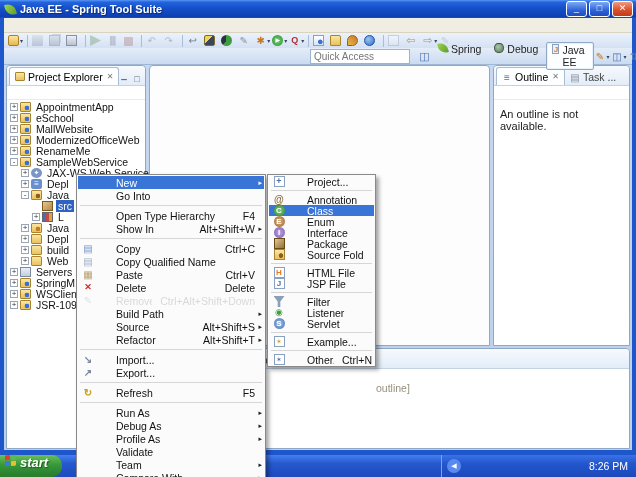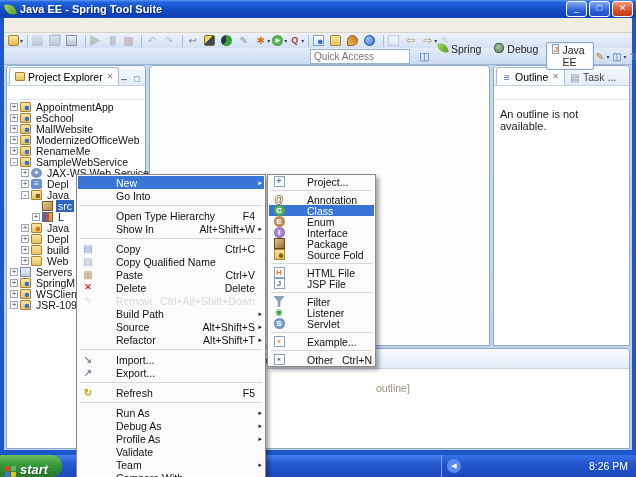--- a/index.html
+++ b/index.html
@@ -79,21 +79,21 @@
   .marrow{width:7px;font-size:7px;text-align:right;color:#222;}
   .mrow.hl{background:#3875D7;color:#fff;}
   .mrow.hl .marrow{color:#fff;}
   .mrow.dis{color:#A6AAB0;}
   .msep{height:1px;background:#D6D6D6;margin:3px 2px;}
   
   .taskbar{position:absolute;left:0;right:0;bottom:0;height:22px;
     background:linear-gradient(#4580F0,#2659CE 38%,#1F4CC0 90%);z-index:40;}
   .start{position:absolute;left:0;top:0;height:22px;width:62px;
     background:linear-gradient(#6ABF5A,#36983A 45%,#2A7F2E 90%);
-    border-radius:0 10px 10px 0;display:flex;align-items:flex-end;padding-left:5px;box-sizing:border-box;
+    border-radius:0 10px 10px 0;display:flex;align-items:flex-start;padding-left:5px;box-sizing:border-box;
     color:#fff;font-size:13px;font-weight:bold;font-style:italic;text-shadow:1px 1px 1px #1C5A1C;}
   .flag{width:11px;height:11px;display:grid;grid-template-columns:1fr 1fr;grid-template-rows:1fr 1fr;
     gap:1px;margin-right:4px;transform:skewY(-4deg);}
   .flag i{border-radius:1px;}
   .tray{position:absolute;right:0;top:0;height:22px;background:linear-gradient(#3A72E8,#2356CC 40%,#1C48BC);
     border-left:1px solid #7AA2F2;display:flex;align-items:center;gap:3px;padding:0 8px 0 5px;}
   .tray-time{color:#fff;font-size:10.5px;margin-left:5px;}
   .tray-ic{width:12px;height:12px;display:inline-block;border-radius:2px;font-size:8px;line-height:12px;text-align:center;box-sizing:border-box;}
   .chev{width:14px;height:14px;border-radius:50%;background:#5A8AF0;color:#fff;font-size:8px;line-height:14px;text-align:center;}
 </style>

